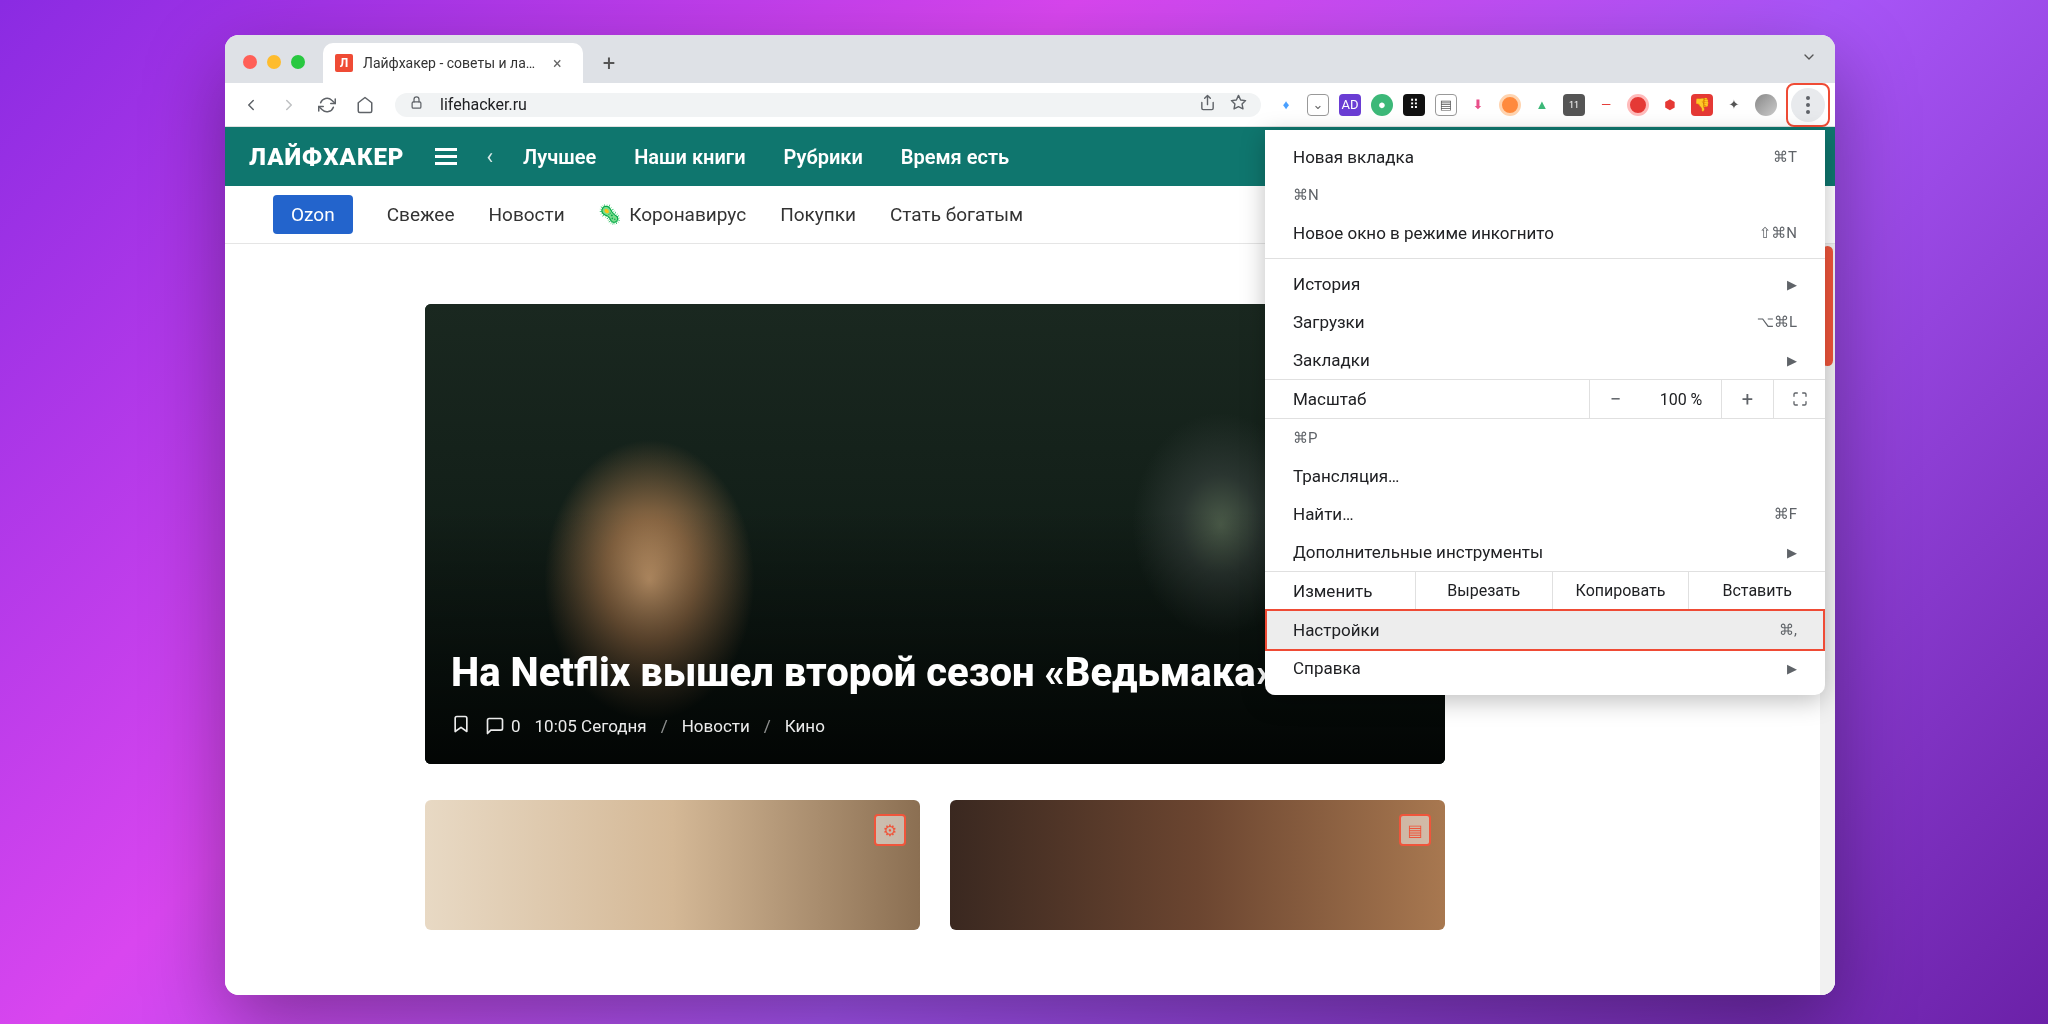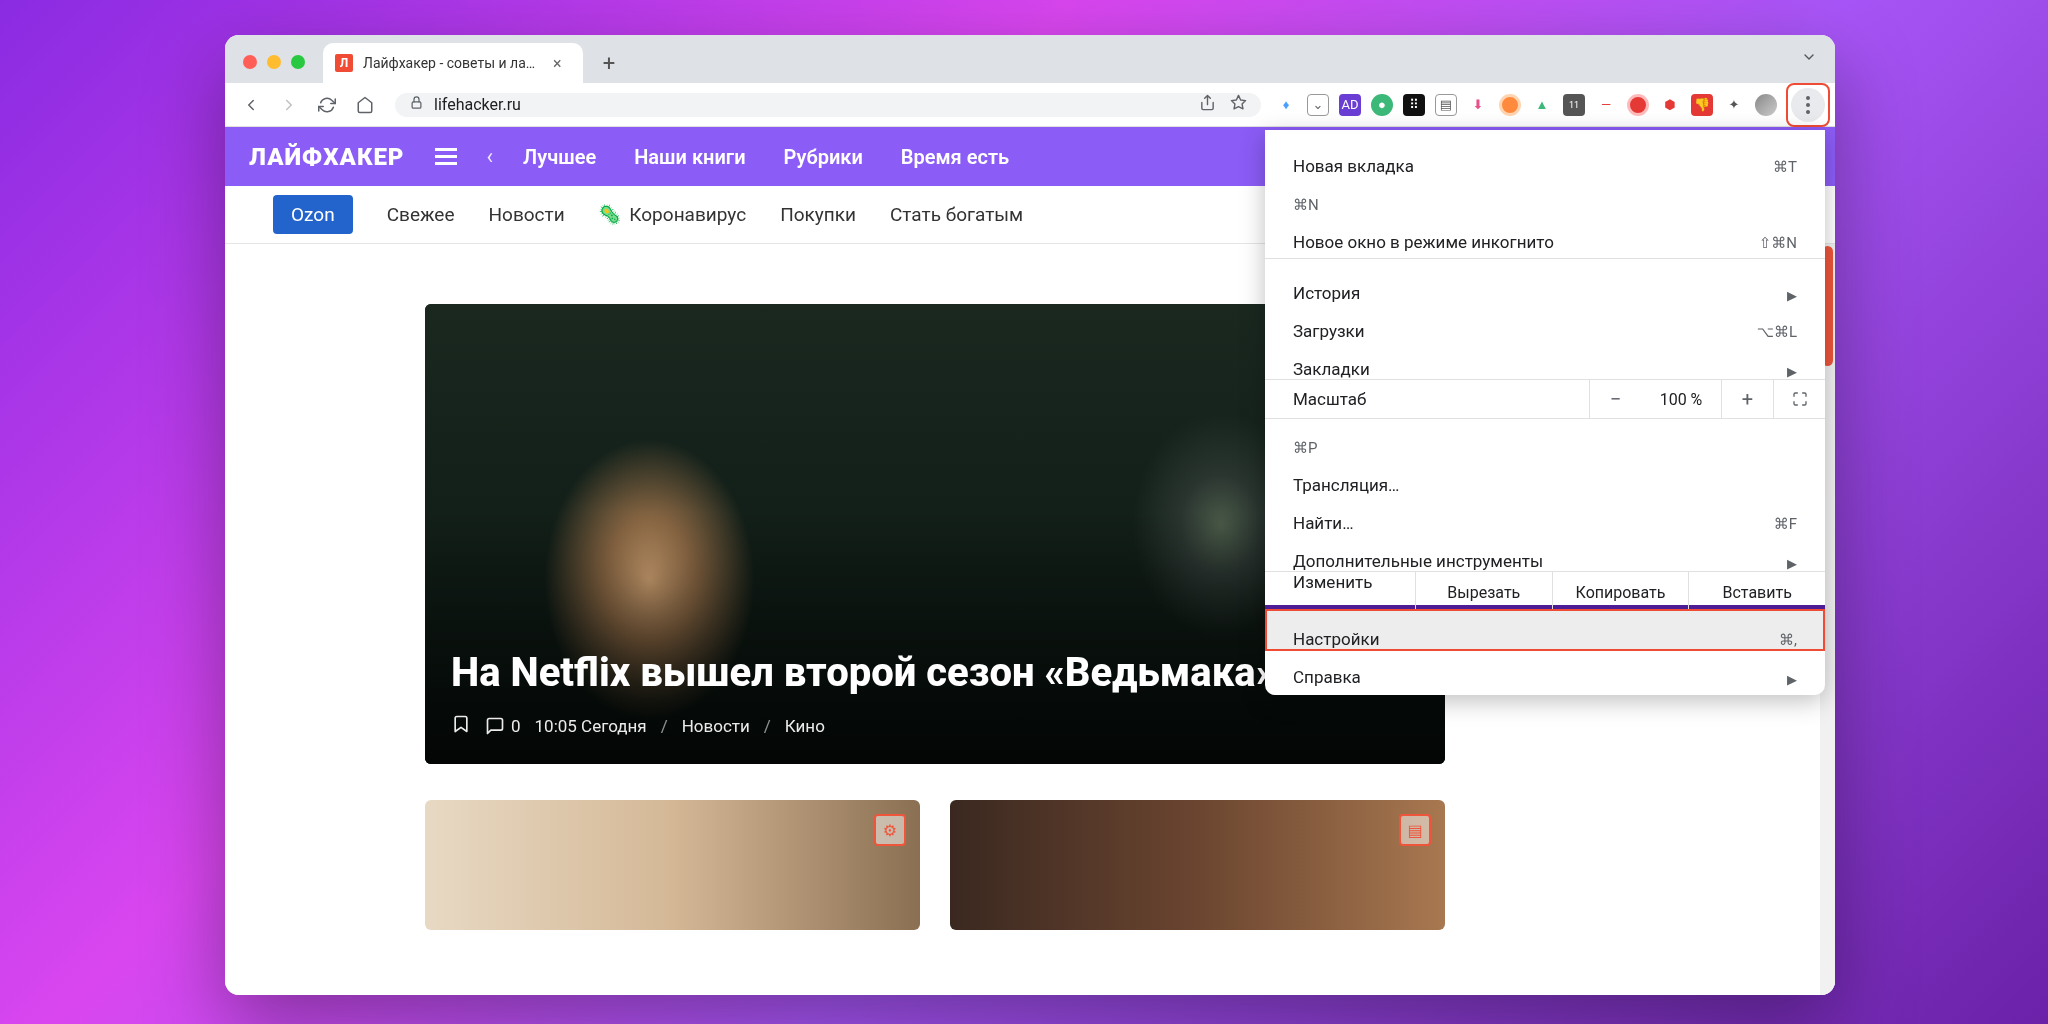--- a/index.html
+++ b/index.html
@@ -11,30 +11,30 @@
 .tl.red{background:#ff5f57}.tl.yellow{background:#febc2e}.tl.green{background:#28c840}
 .tab{background:#fff;height:40px;border-radius:10px 10px 0 0;display:flex;align-items:center;padding:0 12px;gap:10px;min-width:260px;margin-left:8px}
 .tab-favicon{width:18px;height:18px;background:#ef4b35;color:#fff;display:flex;align-items:center;justify-content:center;font-size:12px;font-weight:bold;border-radius:2px}
 .tab-title{font-size:14px;color:#333;white-space:nowrap;overflow:hidden;text-overflow:ellipsis;max-width:180px}
 .tab-close{color:#666;font-size:16px;cursor:pointer}
 .new-tab{width:32px;height:32px;display:flex;align-items:center;justify-content:center;color:#555;font-size:22px;margin-left:10px;margin-bottom:4px;cursor:pointer}
 .tabs-caret{position:absolute;right:18px;top:14px;color:#555}
 .toolbar{height:44px;background:#fff;border-bottom:1px solid #e0e0e0;display:flex;align-items:center;padding:0 10px;gap:6px}
 .nav-btn{width:32px;height:32px;display:flex;align-items:center;justify-content:center;color:#5f6368;cursor:pointer;border-radius:50%}
 .nav-btn svg{width:18px;height:18px}
-.address-bar{flex:1;height:24px;background:#f1f3f4;border-radius:17px;display:flex;align-items:center;padding:6px 14px;gap:10px;margin:0 8px}
+.address-bar{flex:1;height:24px;background:#f1f3f4;border-radius:17px;display:flex;align-items:center;padding:6px 14px;gap:16px;margin:0 8px}
 .lock-icon{color:#5f6368}
 .url{font-size:16px;color:#202124}
 .addr-right{margin-left:auto;display:flex;gap:14px;color:#5f6368}
 .ext-icons{display:flex;align-items:center;gap:10px;padding-right:8px}
 .ext-icon{width:22px;height:22px;border-radius:4px;display:flex;align-items:center;justify-content:center;font-size:13px}
 .more-btn{width:34px;height:34px;border-radius:50%;background:#e8eaed;display:flex;align-items:center;justify-content:center;color:#5f6368;cursor:pointer;position:relative}
 .more-btn-ring{position:absolute;inset:-5px;border:2.5px solid #ef4b35;border-radius:8px}
 .content{flex:1;overflow:hidden;position:relative;background:#fff}
-.site-nav{height:59px;background:#8b5cf6;display:flex;align-items:center;padding:0 24px;gap:30px;color:#fff}
+.site-nav{height:59px;background:#0f766e;display:flex;align-items:center;padding:0 24px;gap:30px;color:#fff}
 .logo{font-weight:900;font-size:24px;letter-spacing:1px}
 .hamburger{display:flex;flex-direction:column;gap:4px;cursor:pointer}
 .hamburger span{width:22px;height:3px;background:#fff}
 .nav-chevron{color:#fff;opacity:.85;font-size:22px;cursor:pointer}
 .nav-link{font-size:20px;font-weight:600;cursor:pointer}
 .sub-nav{height:58px;background:#fff;border-bottom:1px solid #e5e5e5;display:flex;align-items:center;gap:34px;padding:0 48px}
 .sub-link{font-size:19px;color:#333;cursor:pointer;display:flex;align-items:center;gap:7px}
 .sub-link.active{background:#2364cc;color:#fff;padding:8px 18px;border-radius:4px}
 .page-body{padding:60px 200px 0 200px}
 .hero{position:relative;width:1020px;height:460px;border-radius:6px;overflow:hidden;background:linear-gradient(135deg,#1a3028 0%,#0a1512 40%,#2a4038 100%)}
@@ -46,32 +46,32 @@
 .meta-sep{opacity:.6}
 .cards-row{display:flex;gap:30px;margin-top:36px}
 .card{width:495px;height:130px;background:#eee;border-radius:6px;position:relative;overflow:hidden}
 .card.c1{background:linear-gradient(90deg,#e8d9c4 0%,#d4b896 50%,#8b6f52 100%)}
 .card.c2{background:linear-gradient(90deg,#3a2820 0%,#6b4530 50%,#a87850 100%)}
 .card-badge{position:absolute;right:14px;top:14px;width:32px;height:32px;border:2px solid #ef553b;border-radius:4px;display:flex;align-items:center;justify-content:center;color:#ef553b;background:rgba(255,255,255,.5)}
 .scrollbar-track{position:absolute;right:0;top:117px;bottom:0;width:15px;background:#f1f1f1}
 .scrollbar-thumb{position:absolute;right:2px;top:2px;width:11px;height:120px;background:#ef553b;border-radius:6px}
 
 .chrome-menu{position:absolute;right:10px;top:95px;width:560px;background:#fff;border-radius:0 0 10px 10px;box-shadow:0 6px 24px rgba(0,0,0,.25);z-index:100;padding:8px 0;font-size:17px;color:#202124}
-.menu-item{height:38px;display:flex;align-items:flex-end;padding:0 28px;cursor:pointer;position:relative}
+.menu-item{height:38px;display:flex;align-items:center;padding:0 28px;cursor:pointer;position:relative}
 .menu-item.highlighted{background:#ededed}
 .menu-item.highlighted::after{content:"";position:absolute;inset:-2px 0;border:2.5px solid #ef4b35;pointer-events:none}
 .menu-label{flex:1}
 .menu-shortcut{color:#5f6368;font-size:15px}
 .menu-arrow{color:#5f6368;font-size:13px}
 .menu-sep{height:1px;background:#e0e0e0;margin:6px 0}
 .zoom-row{display:flex;align-items:center;padding:0 0 0 28px;height:40px;border-top:1px solid #e0e0e0;border-bottom:1px solid #e0e0e0}
 .zoom-label{flex:1}
 .zoom-ctrl{width:52px;height:40px;border-left:1px solid #e0e0e0;display:flex;align-items:center;justify-content:center;font-size:20px;color:#5f6368;cursor:pointer}
 .zoom-val{width:80px;text-align:center;font-size:16px}
-.edit-row{display:flex;align-items:flex-start;height:40px;border-top:1px solid #e0e0e0;border-bottom:6px solid #4c1d95}
+.edit-row{display:flex;align-items:center;height:40px;border-top:1px solid #e0e0e0;border-bottom:2px solid #4c1d95}
 .edit-label{padding-left:28px;width:150px}
 .edit-btn{flex:1;height:40px;border-left:1px solid #e0e0e0;display:flex;align-items:center;justify-content:center;cursor:pointer;font-size:16px}
 .icon-svg{fill:none;stroke:currentColor;stroke-width:2;stroke-linecap:round;stroke-linejoin:round}
 </style>
 </head>
 <body>
 
 <div class="browser-window">
 
   <div class="tab-bar">

